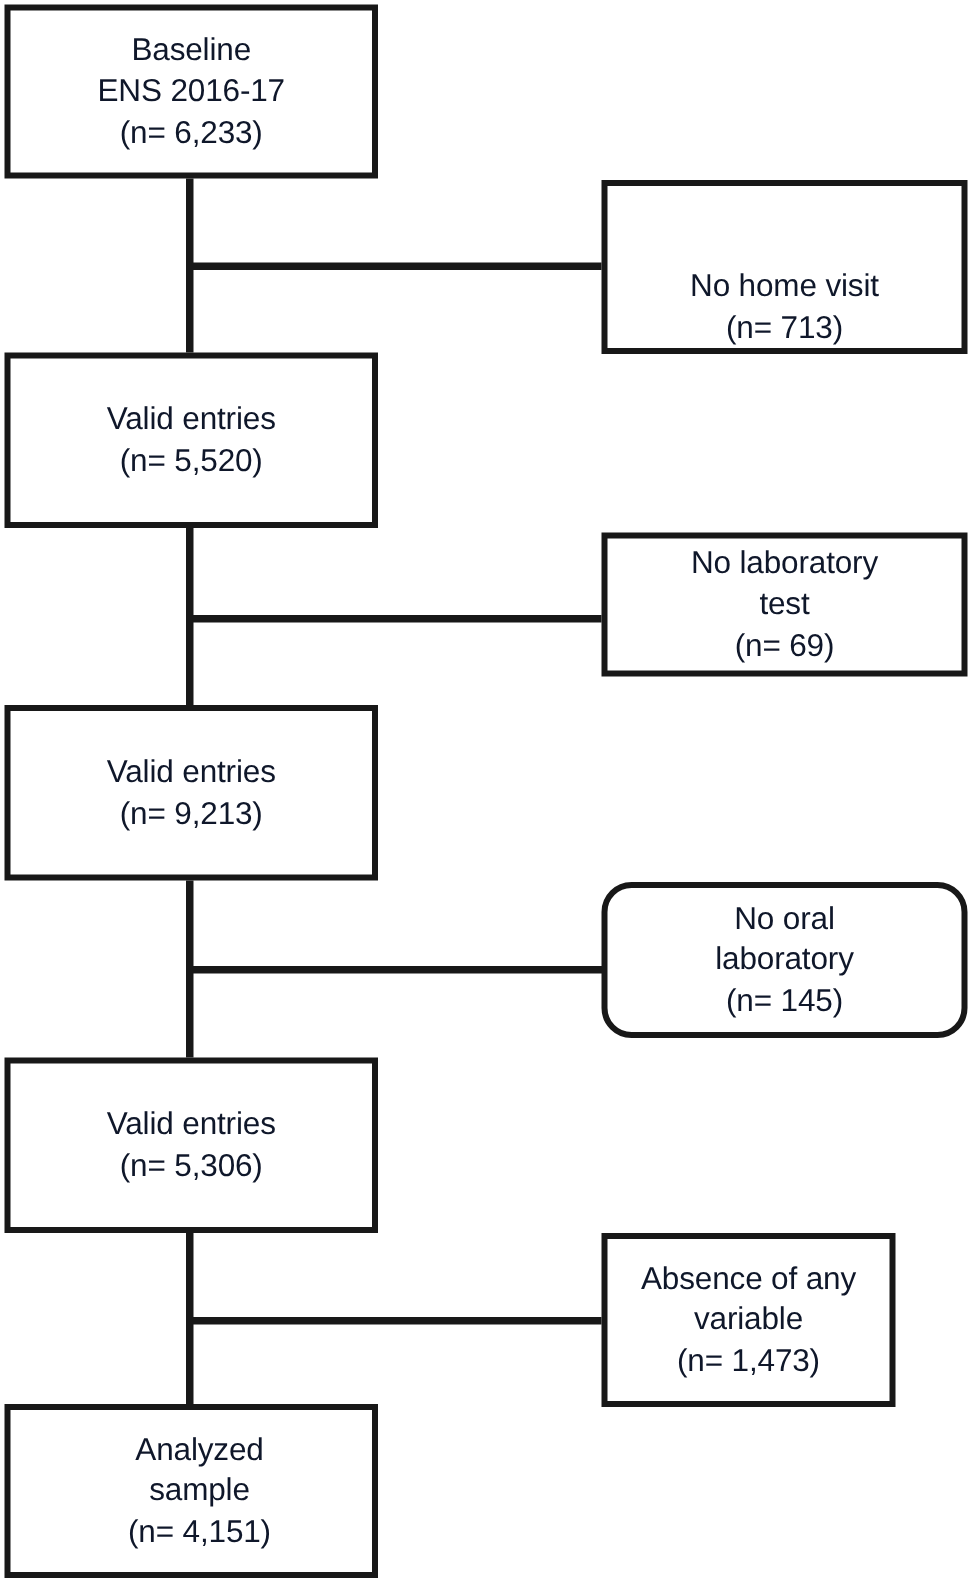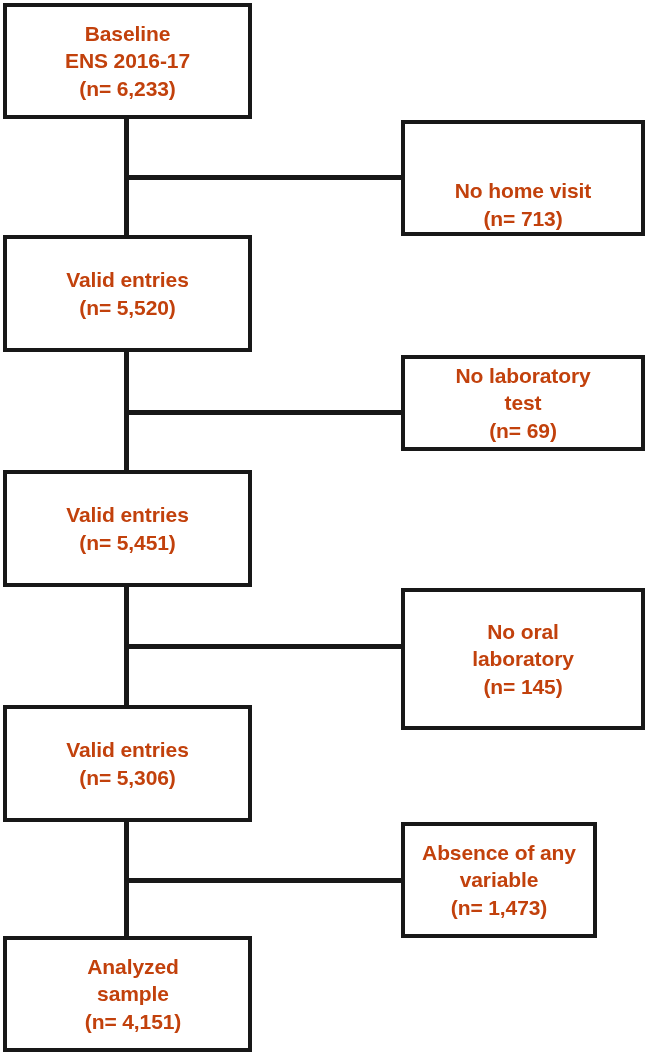--- a/index.html
+++ b/index.html
@@ -25,24 +25,24 @@
     background: #ffffff;
     display: flex;
     flex-direction: column;
     align-items: center;
     justify-content: center;
     text-align: center;
     z-index: 3;
   }
   .node .line {
     display: block;
-    font-weight: bold;
+    font-weight: normal;
     font-size: 21px;
     line-height: 1.30;
-    color: #c2410c;
+    color: #0f172a;
     letter-spacing: -0.1px;
     white-space: nowrap;
   }
   
   .conn-v {
     position: absolute;
     width: 5px;
     background: #181818;
     z-index: 1;
   }
@@ -80,21 +80,21 @@
     <span class="line">(n= 6,233)</span>
   </div>
 
   <div class="node" style="left:3px; top:235px; width:249px; height:117px;">
     <span class="line">Valid entries</span>
     <span class="line">(n= 5,520)</span>
   </div>
 
   <div class="node" style="left:3px; top:470px; width:249px; height:117px;">
     <span class="line">Valid entries</span>
-    <span class="line">(n= 5,451)</span>
+    <span class="line">(n= 9,213)</span>
   </div>
 
   <div class="node" style="left:3px; top:705px; width:249px; height:117px;">
     <span class="line">Valid entries</span>
     <span class="line">(n= 5,306)</span>
   </div>
 
   <div class="node" style="left:3px; top:936px; width:249px; height:116px;padding-left:11px;">
     <span class="line">Analyzed</span>
     <span class="line">sample</span>
@@ -105,21 +105,21 @@
     <span class="line">No home visit</span>
     <span class="line">(n= 713)</span>
   </div>
 
   <div class="node" style="left:401px; top:355px; width:244px; height:96px;">
     <span class="line">No laboratory</span>
     <span class="line">test</span>
     <span class="line">(n= 69)</span>
   </div>
 
-  <div class="node" style="left:401px; top:588px; width:244px; height:142px;">
+  <div class="node" style="left:401px; top:588px; width:244px; height:104px;border-radius:20px;">
     <span class="line">No oral</span>
     <span class="line">laboratory</span>
     <span class="line">(n= 145)</span>
   </div>
 
   <div class="node" style="left:401px; top:822px; width:196px; height:116px;">
     <span class="line">Absence of any</span>
     <span class="line">variable</span>
     <span class="line">(n= 1,473)</span>
   </div>

